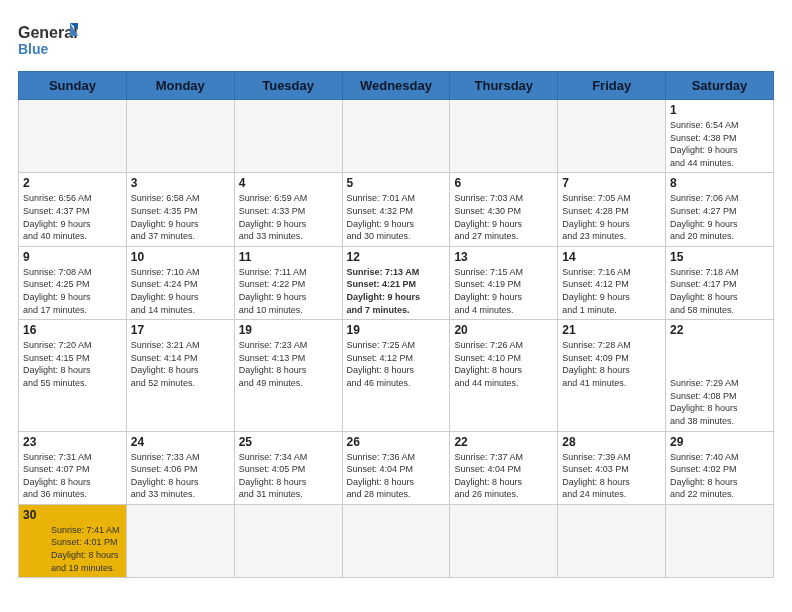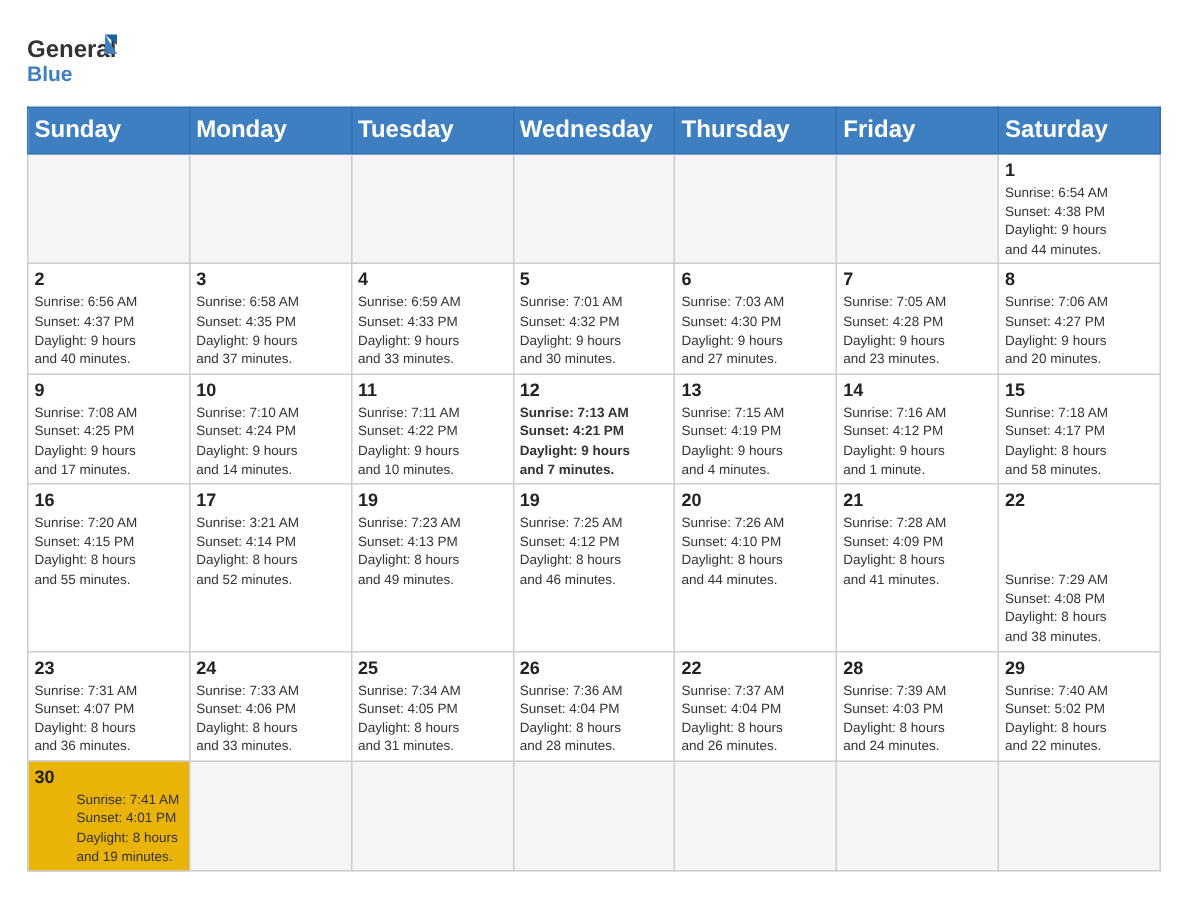--- a/index.html
+++ b/index.html
@@ -41,26 +41,26 @@
       font-weight: normal;
       color: #444;
     }
     .calendar {
       width: 100%;
       border-collapse: collapse;
       border: 1px solid #ccc;
     }
     .calendar th {
       background: #3d7fc1;
-      color: #ffffff;
-      font-size: 16px;
+      color: #0f172a;
+      font-size: 13px;
       font-weight: bold;
       padding: 6px 4px;
       border: 1px solid #3270ad;
-      text-align: left;
+      text-align: center;
     }
     .calendar td {
       border: 1px solid #ccc;
       vertical-align: top;
       padding: 3px 4px;
       font-size: 9.5px;
       color: #333;
       width: calc(100% / 7);
       min-height: 70px;
       background: #fff;
@@ -326,21 +326,21 @@
           <td>
             <span class="day-number">28</span>
             <div class="day-info" style="white-space: pre-line;">Sunrise: 7:39 AM
 Sunset: 4:03 PM
 Daylight: 8 hours
 and 24 minutes.</div>
           </td>
           <td>
             <span class="day-number">29</span>
             <div class="day-info" style="white-space: pre-line;">Sunrise: 7:40 AM
-Sunset: 5:02 PM
+Sunset: 4:02 PM
 Daylight: 8 hours
 and 22 minutes.</div>
           </td>
         </tr>
         <tr class="last-row">
           <td class="has-content">
             <span class="day-number">30</span>
             <div class="day-info" style="white-space: pre-line; margin-left: 28px;">Sunrise: 7:41 AM
 Sunset: 4:01 PM
 Daylight: 8 hours

